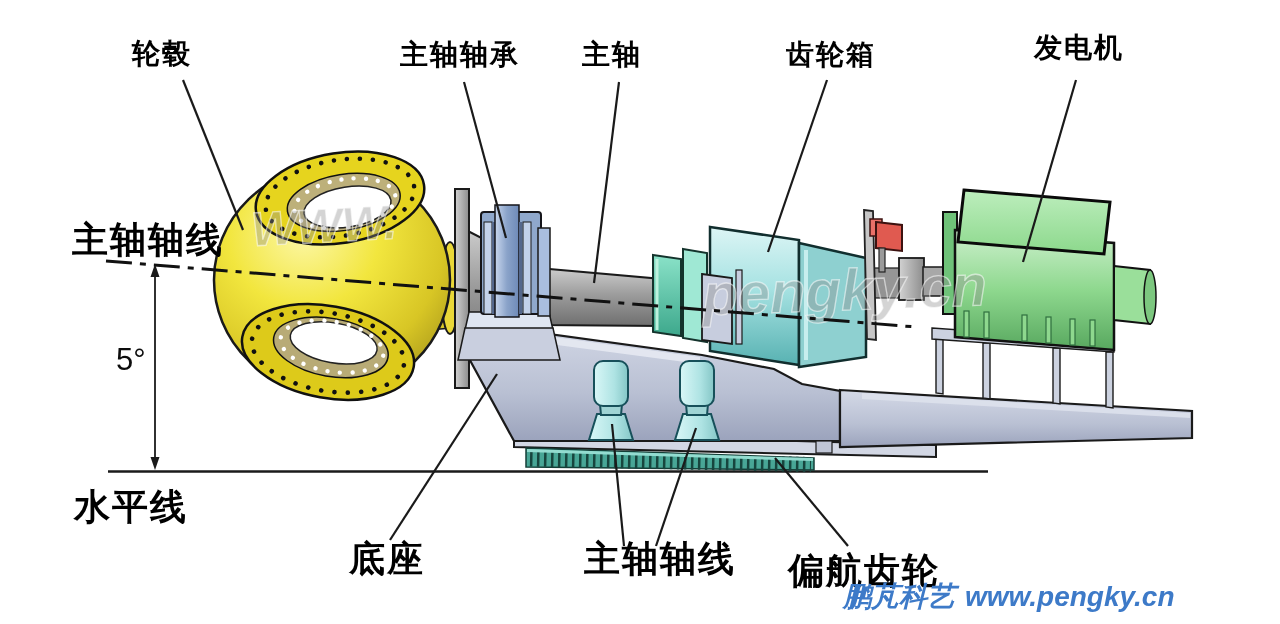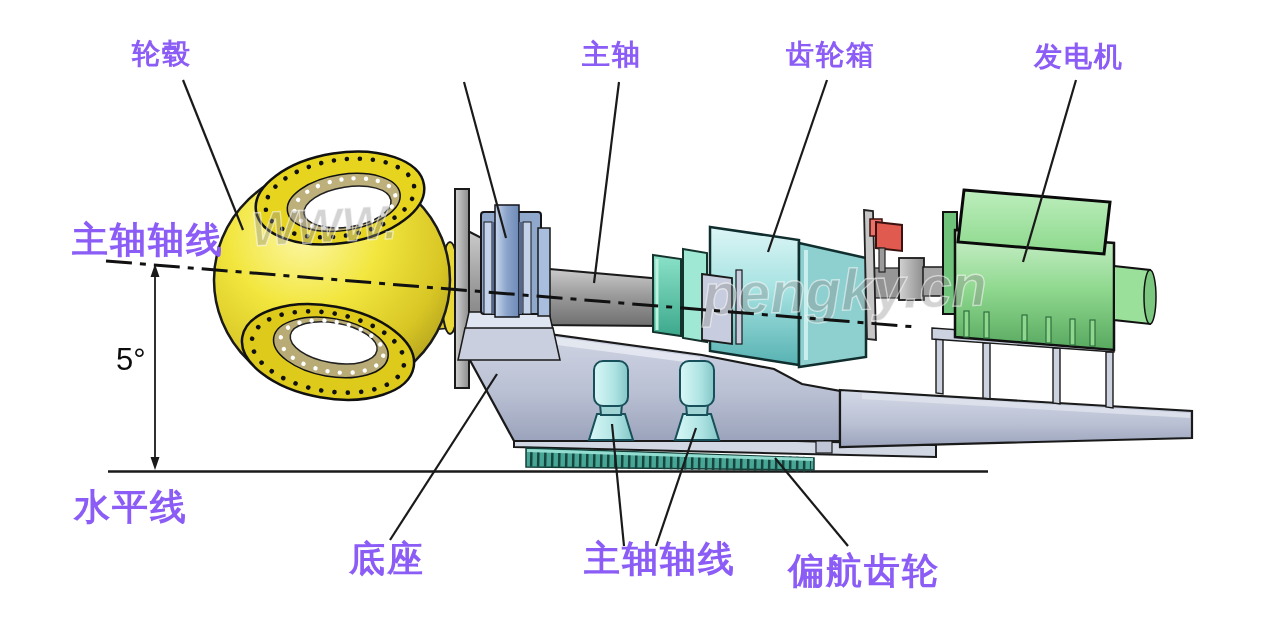--- a/index.html
+++ b/index.html
@@ -1,19 +1,19 @@
 <!DOCTYPE html>
 <html><head>
 <meta charset="utf-8">
 <style>
   html,body{margin:0;padding:0;background:#ffffff;}
   #stage{position:relative;width:1280px;height:624px;background:#ffffff;overflow:hidden;
          font-family:"Liberation Sans",sans-serif;}
   #stage svg{position:absolute;left:0;top:0;}
-  .label{position:absolute;font-weight:600;font-size:28px;color:#8b5cf6;
+  .label{position:absolute;font-weight:600;font-size:28px;color:#000000;
          white-space:nowrap;letter-spacing:2px;line-height:1;}
   .label.small{font-size:36px;}
   .angle{position:absolute;font-weight:400;font-size:31px;color:#0c0c0c;line-height:1;}
   .watermark{position:absolute;font-weight:700;font-style:italic;font-size:28px;
              color:#3d7ac8;white-space:nowrap;line-height:1;}
   .watermark .sep{display:inline-block;width:10px;}
   text.ghost{font-family:"Liberation Sans",sans-serif;font-weight:700;font-style:italic;
              fill:#8f8f8f;fill-opacity:.38;stroke:#ffffff;stroke-opacity:.55;stroke-width:1.3px;}
 </style>
 </head>
@@ -203,26 +203,30 @@
     <line x1="827" y1="80" x2="768" y2="252"></line>
     <line x1="1076" y1="80" x2="1023" y2="262"></line>
     <line x1="390" y1="540" x2="497" y2="374"></line>
     <line x1="624" y1="546" x2="612" y2="424"></line>
     <line x1="656" y1="546" x2="696" y2="428"></line>
     <line x1="848" y1="546" x2="775" y2="458"></line>
   </g>
 </svg>
 
 <div class="label" style="left:132px;top:40px">轮毂</div>
+<div class="label" style="left:400px;top:41px">主轴轴承</div>
 <div class="label" style="left:582px;top:41px">主轴</div>
 <div class="label" style="left:786px;top:41px">齿轮箱</div>
-<div class="label" style="left:1034px;top:43px">发电机</div>
+<div class="label" style="left:1034px;top:34px">发电机</div>
 
 <div class="label small" style="left:72px;top:222px">主轴轴线</div>
 <div class="angle" style="left:116px;top:344px">5°</div>
 <div class="label small" style="left:74px;top:489px">水平线</div>
 
 <div class="label small" style="left:349px;top:541px">底座</div>
 <div class="label small" style="left:584px;top:541px">主轴轴线</div>
 <div class="label small" style="left:788px;top:553px">偏航齿轮</div>
 
-
+<div class="watermark" style="left:843px;top:583px">
+  <span>鹏芃科艺</span><span class="sep"></span><span>www.pengky.cn</span>
 </div>
 
+</div>
+
 </body></html>

